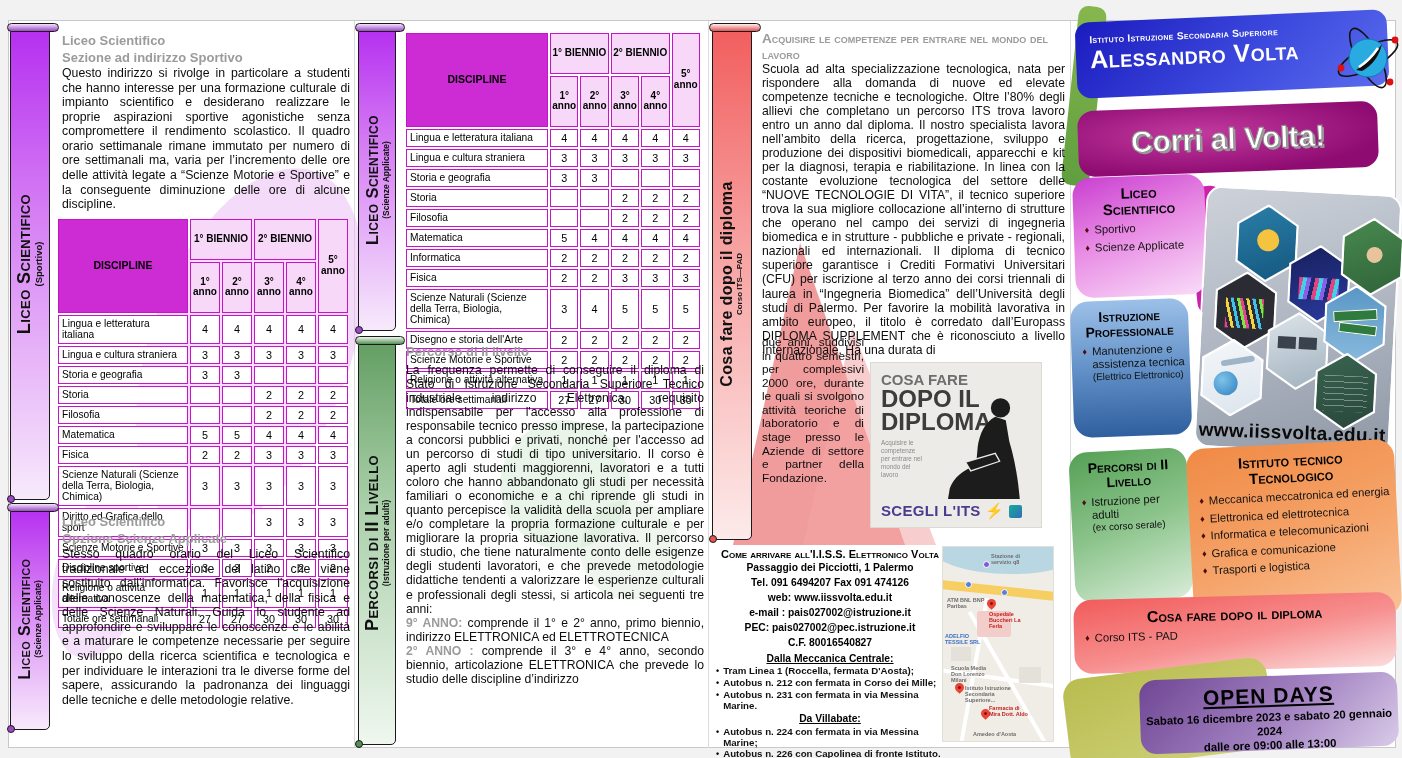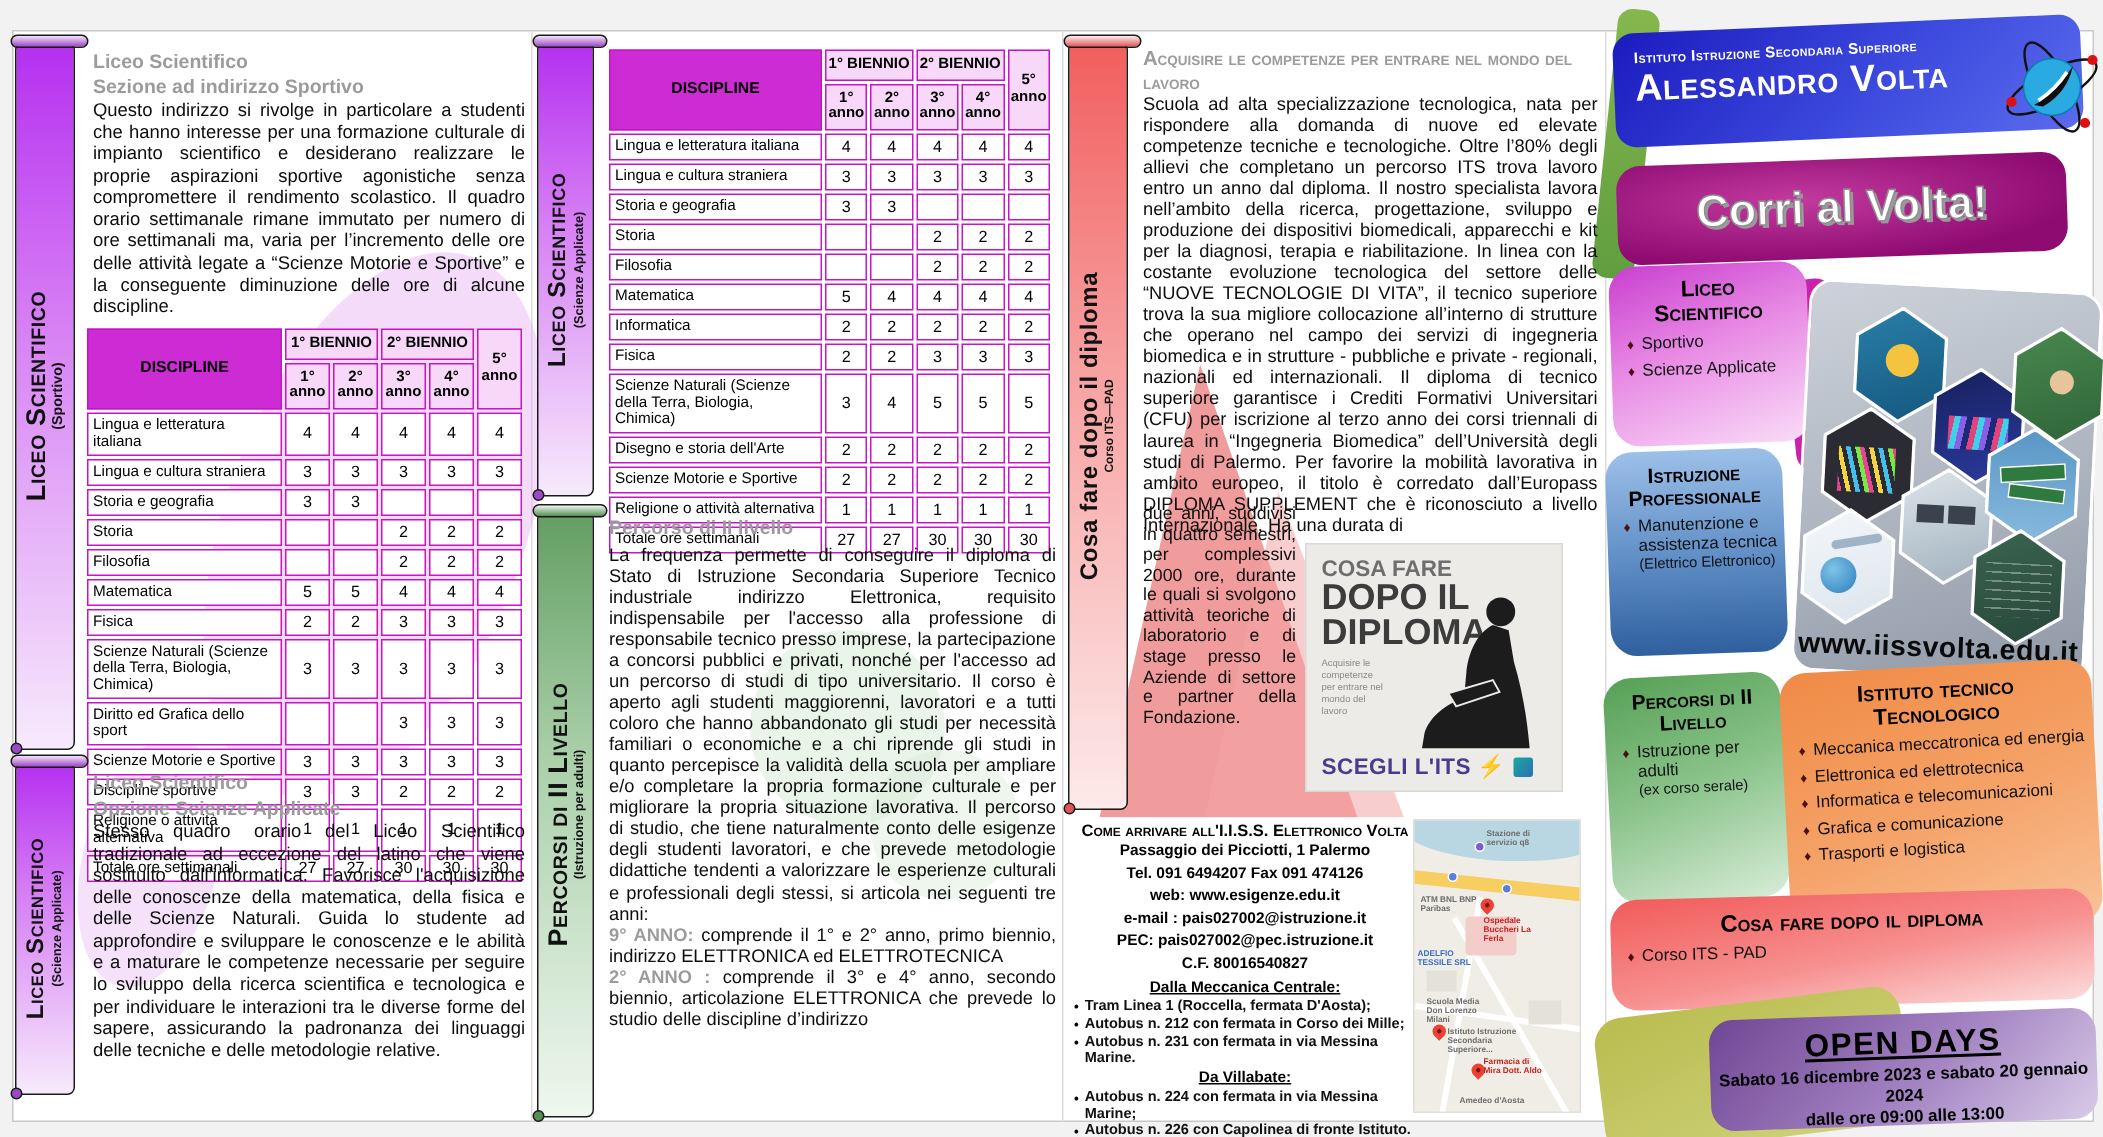--- a/index.html
+++ b/index.html
@@ -25,21 +25,21 @@
 
   .gray-h{color:#9b9b9b;font-weight:bold;font-size:13px;line-height:1.3;z-index:1;}
   .body-txt{font-size:12.3px;line-height:1.185;text-align:justify;color:#0d0d0d;z-index:1;}
   .tight{font-size:12.2px;line-height:1.15;}
   .sc{font-variant:small-caps;}
   .glabel{color:#9b9b9b;font-weight:bold;}
 
   
   .qtable{border-collapse:separate;border-spacing:2px;position:absolute;z-index:1;table-layout:fixed;}
   .qtable th,.qtable td{border:1px solid #c714c7;box-sizing:border-box;}
-  .qtable th{background:#f8d8f8;font-size:10px;font-weight:bold;text-align:center;line-height:1.05;padding:4px 1px;color:#000;}
+  .qtable th{background:#f8d8f8;font-size:10px;font-weight:bold;text-align:center;line-height:1.05;padding:14px 1px;color:#000;}
   .qtable th.main{background:#cd2bd3;font-size:10.5px;margin-left:17px;}
   .qtable td.disc{font-size:10.2px;padding:2.5px 3px;background:#fff;line-height:1.08;}
   .qtable td.num{font-size:10.8px;text-align:center;background:#fff;padding:1px 0;}
 
   
   .swoosh{position:absolute;border-radius:50%;z-index:0;}
   .tri{position:absolute;z-index:0;}
 
   
   .card{position:absolute;border-radius:18px;color:#000;box-sizing:border-box;z-index:1;}
@@ -451,21 +451,21 @@
     <span>SCEGLI L'ITS</span>
     <span style="color:#7c3aed;">⚡</span>
     <span style="display:inline-block;width:13px;height:13px;background:linear-gradient(135deg,#18a99d,#2e6fb5);vertical-align:-2px;border-radius:2px;"></span>
   </div>
 </div>
 
 <div class="contact" style="left:714px;top:547px;">
   <div class="ct">Come arrivare all'I.I.S.S. Elettronico Volta</div>
   <div class="cl">Passaggio dei Picciotti, 1 Palermo</div>
   <div class="cl">Tel. 091 6494207 Fax 091 474126</div>
-  <div class="cl">web: www.esigenze.edu.it</div>
+  <div class="cl">web: www.iissvolta.edu.it</div>
   <div class="cl">e-mail : pais027002@istruzione.it</div>
   <div class="cl">PEC: pais027002@pec.istruzione.it</div>
   <div class="cl">C.F. 80016540827</div>
   <div class="cu">Dalla Meccanica Centrale:</div>
   <div class="cbwrap">
       <div class="cb">
         <span class="bullet">•</span>
         <span class="bullet-text">Tram Linea 1 (Roccella, fermata D'Aosta);</span>
       </div>
       <div class="cb">

